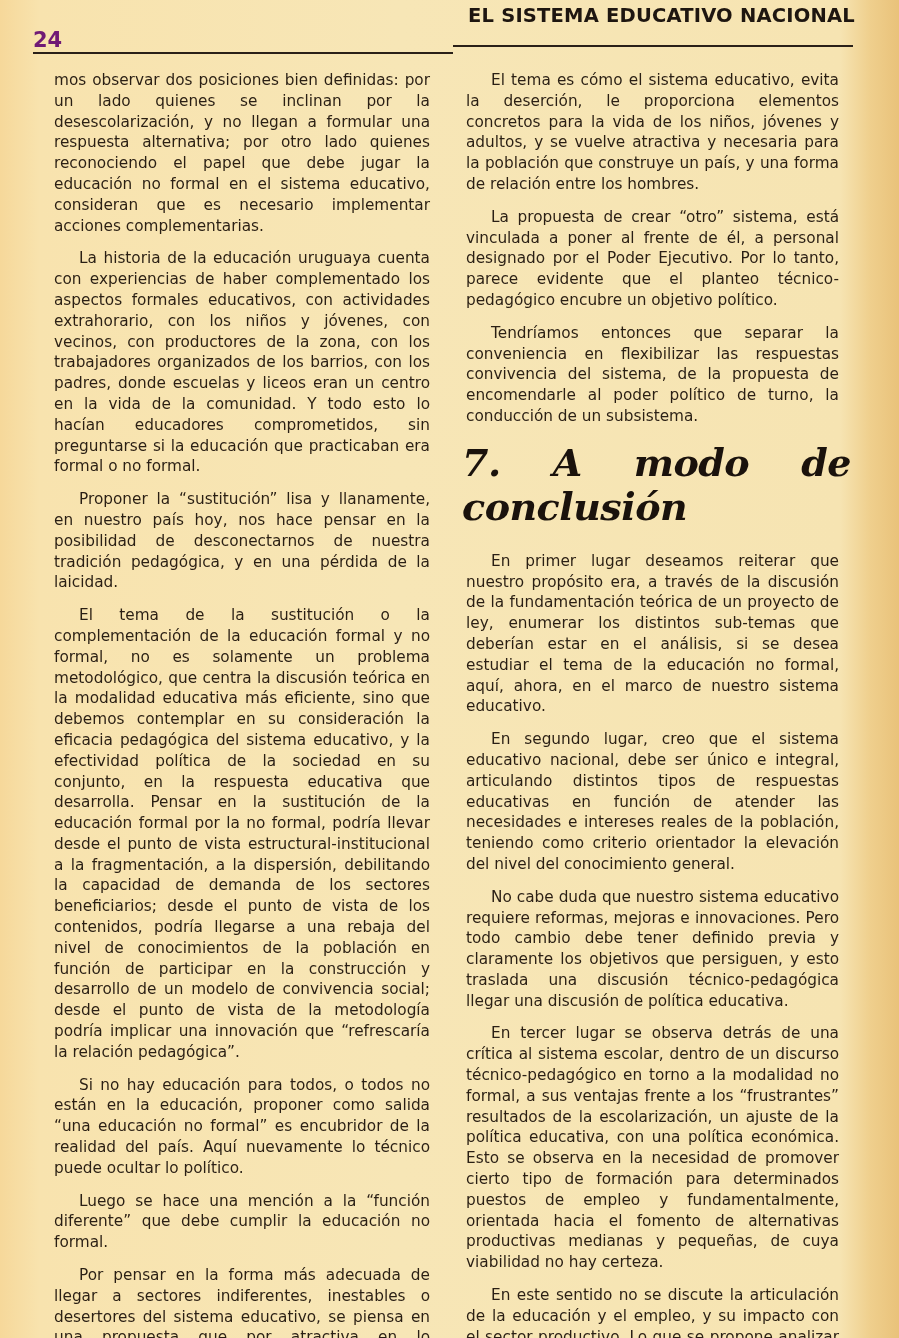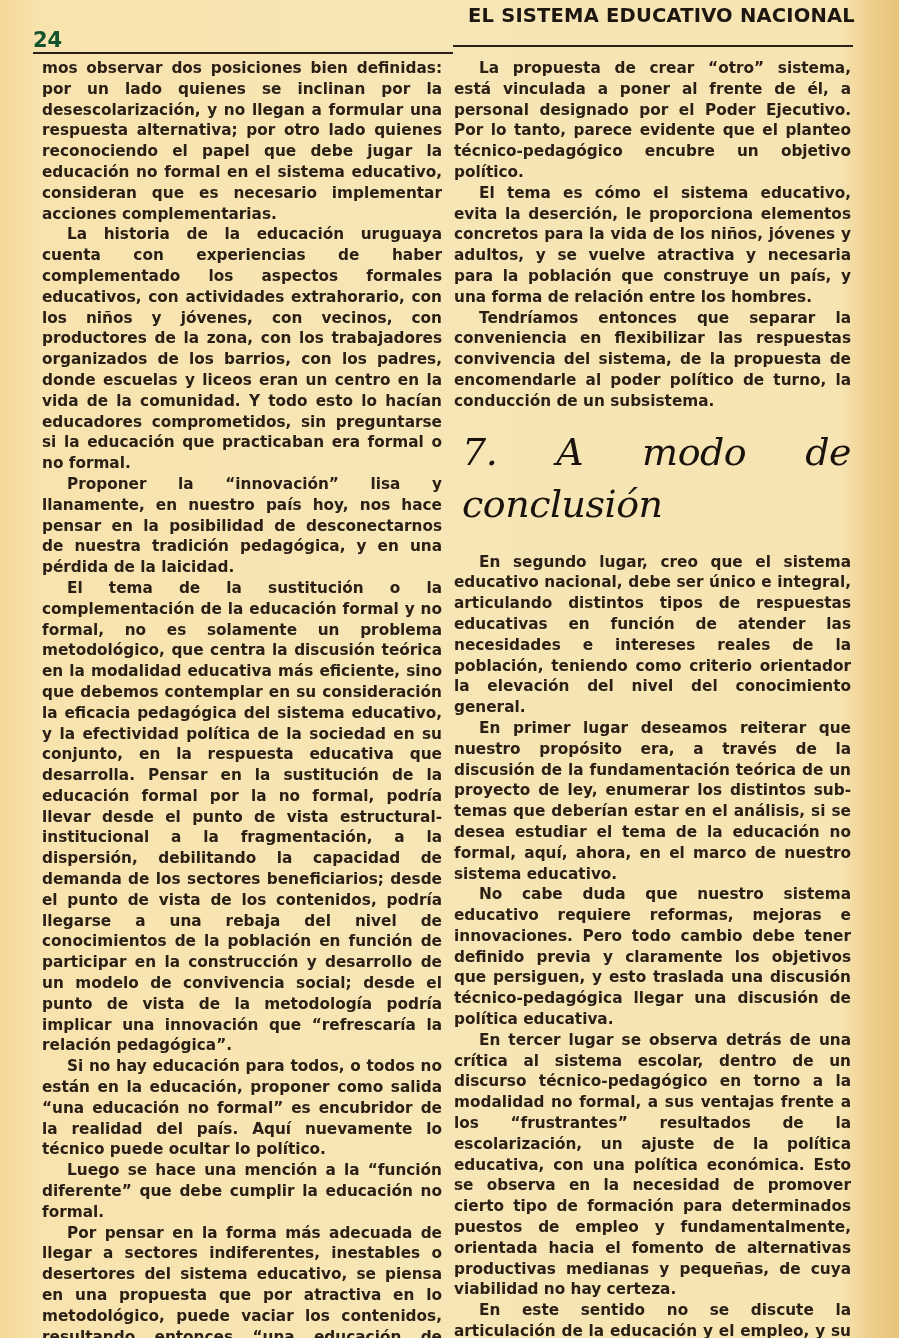--- a/index.html
+++ b/index.html
@@ -6,66 +6,66 @@
   body {
     width: 899px; height: 1338px; overflow: hidden;
     background: linear-gradient(90deg, #f6d89a 0px, #f8e3ae 40px, #f7e6b6 400px, #f6e4b2 840px, #efcf8d 870px, #e9c27a 899px);
     position: relative;
     font-family: "DejaVu Sans", sans-serif;
     color: #2a1f14;
   }
   .page-num {
     position: absolute; left: 33px; top: 28px;
     font-family: "DejaVu Sans", sans-serif; font-weight: bold; font-size: 21px;
-    color: #14532d;
+    color: #701a75;
   }
   .running-head {
     position: absolute; left: 468px; top: 4px;
     font-family: "DejaVu Sans", sans-serif; font-weight: bold; font-size: 19.5px;
     letter-spacing: 0.2px; color: #1e1610;
   }
   .rule-left { position: absolute; left: 33px; top: 52px; width: 420px; height: 2px; background: #2a2018; }
   .rule-right { position: absolute; left: 453px; top: 45px; width: 400px; height: 2px; background: #2a2018; }
   .col {
     position: absolute; top: 58px;
     font-family: "DejaVu Sans", sans-serif; font-size: 15.3px; line-height: 20.8px;
     text-align: justify; color: #2a1f14;
   }
   .col-left { left: 42px; width: 400px; }
   .col-right { left: 454px; width: 397px; }
-  .col p { margin: 0; text-indent: 25px; hyphens: manual; font-weight: bold; }
+  .col p { margin: 12px; text-indent: 25px; hyphens: manual; }
   .col p.noindent { text-indent: 0; }
   .section-title {
-    font-family: "DejaVu Serif", serif; font-weight: normal; font-style: italic;
-    font-size: 38px; line-height: 52px; margin: 14px 0 22px 8px; color: #1a120c;
+    font-family: "DejaVu Serif", serif; font-weight: bold; font-style: italic;
+    font-size: 38px; line-height: 44px; margin: 14px 0 22px 8px; color: #1a120c;
     letter-spacing: -0.5px;
   }
 </style>
 </head>
 <body>
 
 <div class="page-num">24</div>
 <div class="running-head">EL SISTEMA EDUCATIVO NACIONAL</div>
 <div class="rule-left"></div>
 <div class="rule-right"></div>
 
 <div class="col col-left">
   <p class="noindent">mos observar dos posiciones bien definidas: por un lado quienes se inclinan por la desescolarización, y no llegan a formular una respuesta alternativa; por otro lado quienes reconociendo el papel que debe jugar la educación no formal en el sistema educativo, consideran que es necesario implementar acciones complementarias.</p>
   <p>La historia de la educación uruguaya cuenta con experiencias de haber complementado los aspectos formales educativos, con actividades extrahorario, con los niños y jóvenes, con vecinos, con productores de la zona, con los trabajadores organizados de los barrios, con los padres, donde escuelas y liceos eran un centro en la vida de la comunidad. Y todo esto lo hacían educadores comprometidos, sin preguntarse si la educación que practicaban era formal o no formal.</p>
-  <p>Proponer la “innovación” lisa y llanamente, en nuestro país hoy, nos hace pensar en la posibilidad de desconectarnos de nuestra tradición pedagógica, y en una pérdida de la laicidad.</p>
+  <p>Proponer la “sustitución” lisa y llanamente, en nuestro país hoy, nos hace pensar en la posibilidad de desconectarnos de nuestra tradición pedagógica, y en una pérdida de la laicidad.</p>
   <p>El tema de la sustitución o la complementación de la educación formal y no formal, no es solamente un problema metodológico, que centra la discusión teórica en la modalidad educativa más eficiente, sino que debemos contemplar en su consideración la eficacia pedagógica del sistema educativo, y la efectividad política de la sociedad en su conjunto, en la respuesta educativa que desarrolla. Pensar en la sustitución de la educación formal por la no formal, podría llevar desde el punto de vista estructural-institucional a la fragmentación, a la dispersión, debilitando la capacidad de demanda de los sectores beneficiarios; desde el punto de vista de los contenidos, podría llegarse a una rebaja del nivel de conocimientos de la población en función de participar en la construcción y desarrollo de un modelo de convivencia social; desde el punto de vista de la metodología podría implicar una innovación que “refrescaría la relación pedagógica”.</p>
   <p>Si no hay educación para todos, o todos no están en la educación, proponer como salida “una educación no formal” es encubridor de la realidad del país. Aquí nuevamente lo técnico puede ocultar lo político.</p>
   <p>Luego se hace una mención a la “función diferente” que debe cumplir la educación no formal.</p>
   <p>Por pensar en la forma más adecuada de llegar a sectores indiferentes, inestables o desertores del sistema educativo, se piensa en una propuesta que por atractiva en lo metodológico, puede vaciar los contenidos, resultando entonces “una educación de segunda categoría”.</p>
   <p>En este sentido, vemos que falta explicitar el marco teórico que todo sistema educativo debe</p>
 </div>
 
 <div class="col col-right">
+  <p>El tema es cómo el sistema educativo, evita la deserción, le proporciona elementos concretos para la vida de los niños, jóvenes y adultos, y se vuelve atractiva y necesaria para la población que construye un país, y una forma de relación entre los hombres.</p>
   <p>La propuesta de crear “otro” sistema, está vinculada a poner al frente de él, a personal designado por el Poder Ejecutivo. Por lo tanto, parece evidente que el planteo técnico-pedagógico encubre un objetivo político.</p>
-  <p>El tema es cómo el sistema educativo, evita la deserción, le proporciona elementos concretos para la vida de los niños, jóvenes y adultos, y se vuelve atractiva y necesaria para la población que construye un país, y una forma de relación entre los hombres.</p>
   <p>Tendríamos entonces que separar la conveniencia en flexibilizar las respuestas convivencia del sistema, de la propuesta de encomendarle al poder político de turno, la conducción de un subsistema.</p>
   <div class="section-title">7. A modo de conclusión</div>
+  <p>En primer lugar deseamos reiterar que nuestro propósito era, a través de la discusión de la fundamentación teórica de un proyecto de ley, enumerar los distintos sub-temas que deberían estar en el análisis, si se desea estudiar el tema de la educación no formal, aquí, ahora, en el marco de nuestro sistema educativo.</p>
   <p>En segundo lugar, creo que el sistema educativo nacional, debe ser único e integral, articulando distintos tipos de respuestas educativas en función de atender las necesidades e intereses reales de la población, teniendo como criterio orientador la elevación del nivel del conocimiento general.</p>
-  <p>En primer lugar deseamos reiterar que nuestro propósito era, a través de la discusión de la fundamentación teórica de un proyecto de ley, enumerar los distintos sub-temas que deberían estar en el análisis, si se desea estudiar el tema de la educación no formal, aquí, ahora, en el marco de nuestro sistema educativo.</p>
   <p>No cabe duda que nuestro sistema educativo requiere reformas, mejoras e innovaciones. Pero todo cambio debe tener definido previa y claramente los objetivos que persiguen, y esto traslada una discusión técnico-pedagógica llegar una discusión de política educativa.</p>
   <p>En tercer lugar se observa detrás de una crítica al sistema escolar, dentro de un discurso técnico-pedagógico en torno a la modalidad no formal, a sus ventajas frente a los “frustrantes” resultados de la escolarización, un ajuste de la política educativa, con una política económica. Esto se observa en la necesidad de promover cierto tipo de formación para determinados puestos de empleo y fundamentalmente, orientada hacia el fomento de alternativas productivas medianas y pequeñas, de cuya viabilidad no hay certeza.</p>
   <p>En este sentido no se discute la articulación de la educación y el empleo, y su impacto con el sector productivo. Lo que se propone analizar con mayor detenimiento, es la prioridad que se le asigna y el conjunto de medidas educativas y económicas que deben acompañar tales políticas.</p>
 </div>
 
 </body></html>

